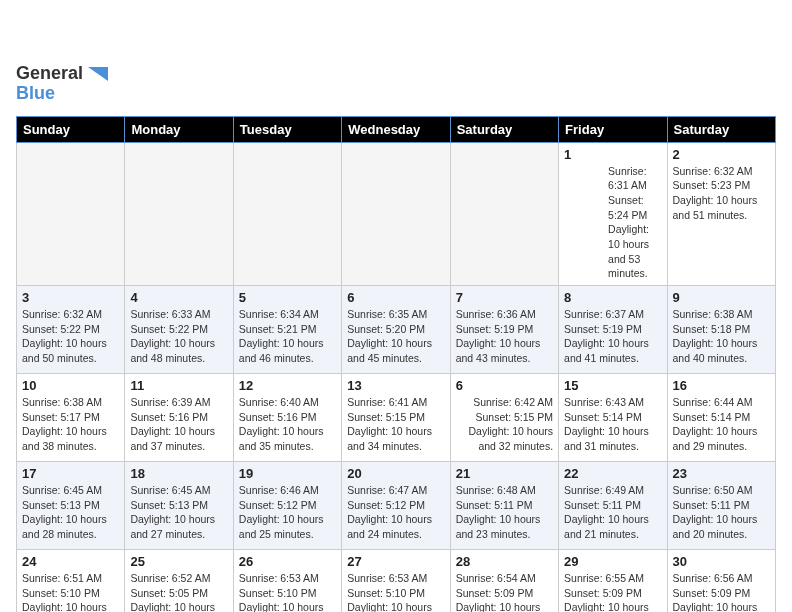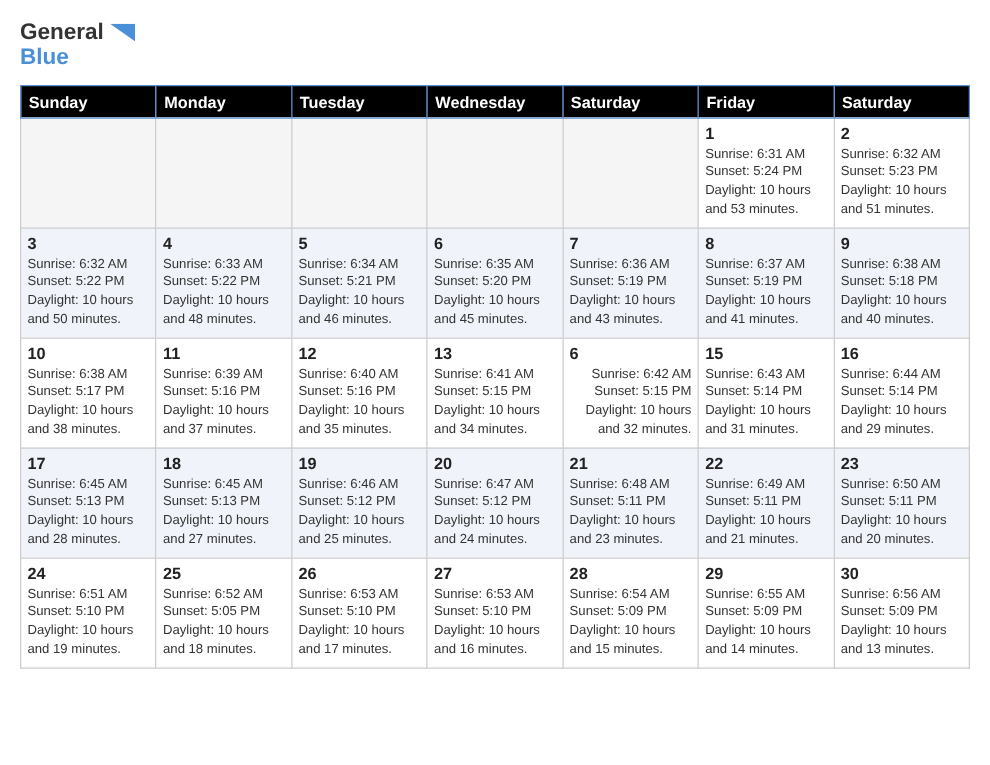--- a/index.html
+++ b/index.html
@@ -13,20 +13,21 @@
     .header-area {
       display: flex;
       justify-content: space-between;
       align-items: flex-start;
       margin-bottom: 12px;
     }
     .logo {
       display: flex;
       align-items: flex-start;
       gap: 4px;
+      margin-top: 48px;
     }
     .title-area {
       text-align: right;
     }
     .month-title {
       font-size: 32px;
       font-weight: bold;
       color: #222;
     }
     .location-title {
@@ -111,21 +112,21 @@
   </thead>
   <tbody id="calendar-body">
   <tr>
         <td class="empty"></td>
         <td class="empty"></td>
         <td class="empty"></td>
         <td class="empty"></td>
         <td class="empty"></td>
         <td>
           <span class="day-num">1</span>
-          <div class="day-info" style="white-space: pre-line;">Sunrise: 6:31 AM
+          <div class="day-info" style="white-space: pre-line; margin-left: 44px;">Sunrise: 6:31 AM
 Sunset: 5:24 PM
 Daylight: 10 hours and 53 minutes.</div>
         </td>
         <td>
           <span class="day-num">2</span>
           <div class="day-info" style="white-space: pre-line;">Sunrise: 6:32 AM
 Sunset: 5:23 PM
 Daylight: 10 hours and 51 minutes.</div>
         </td>
       </tr>

